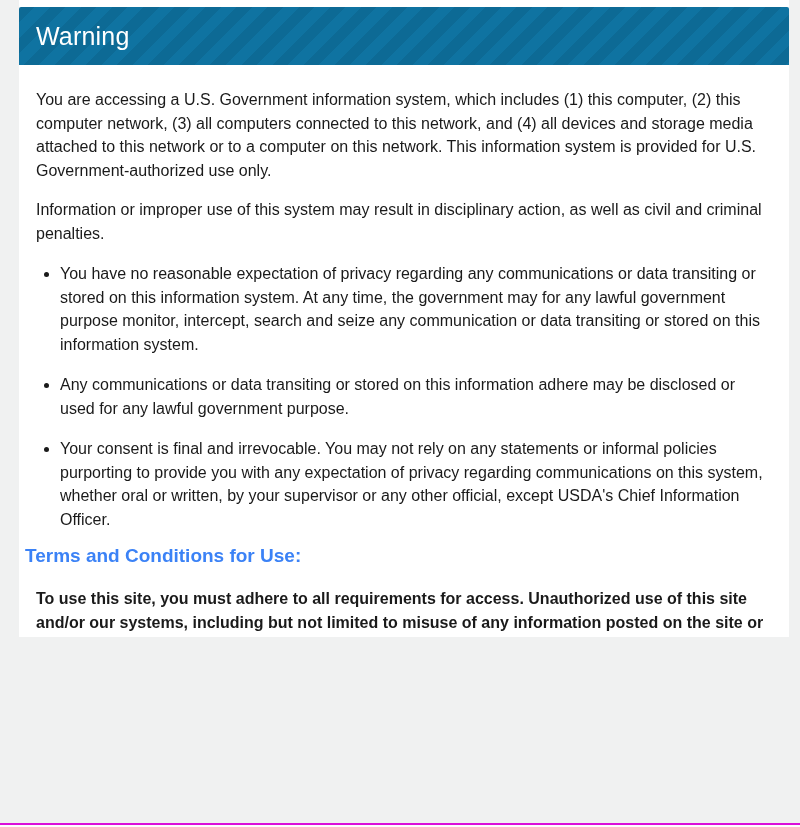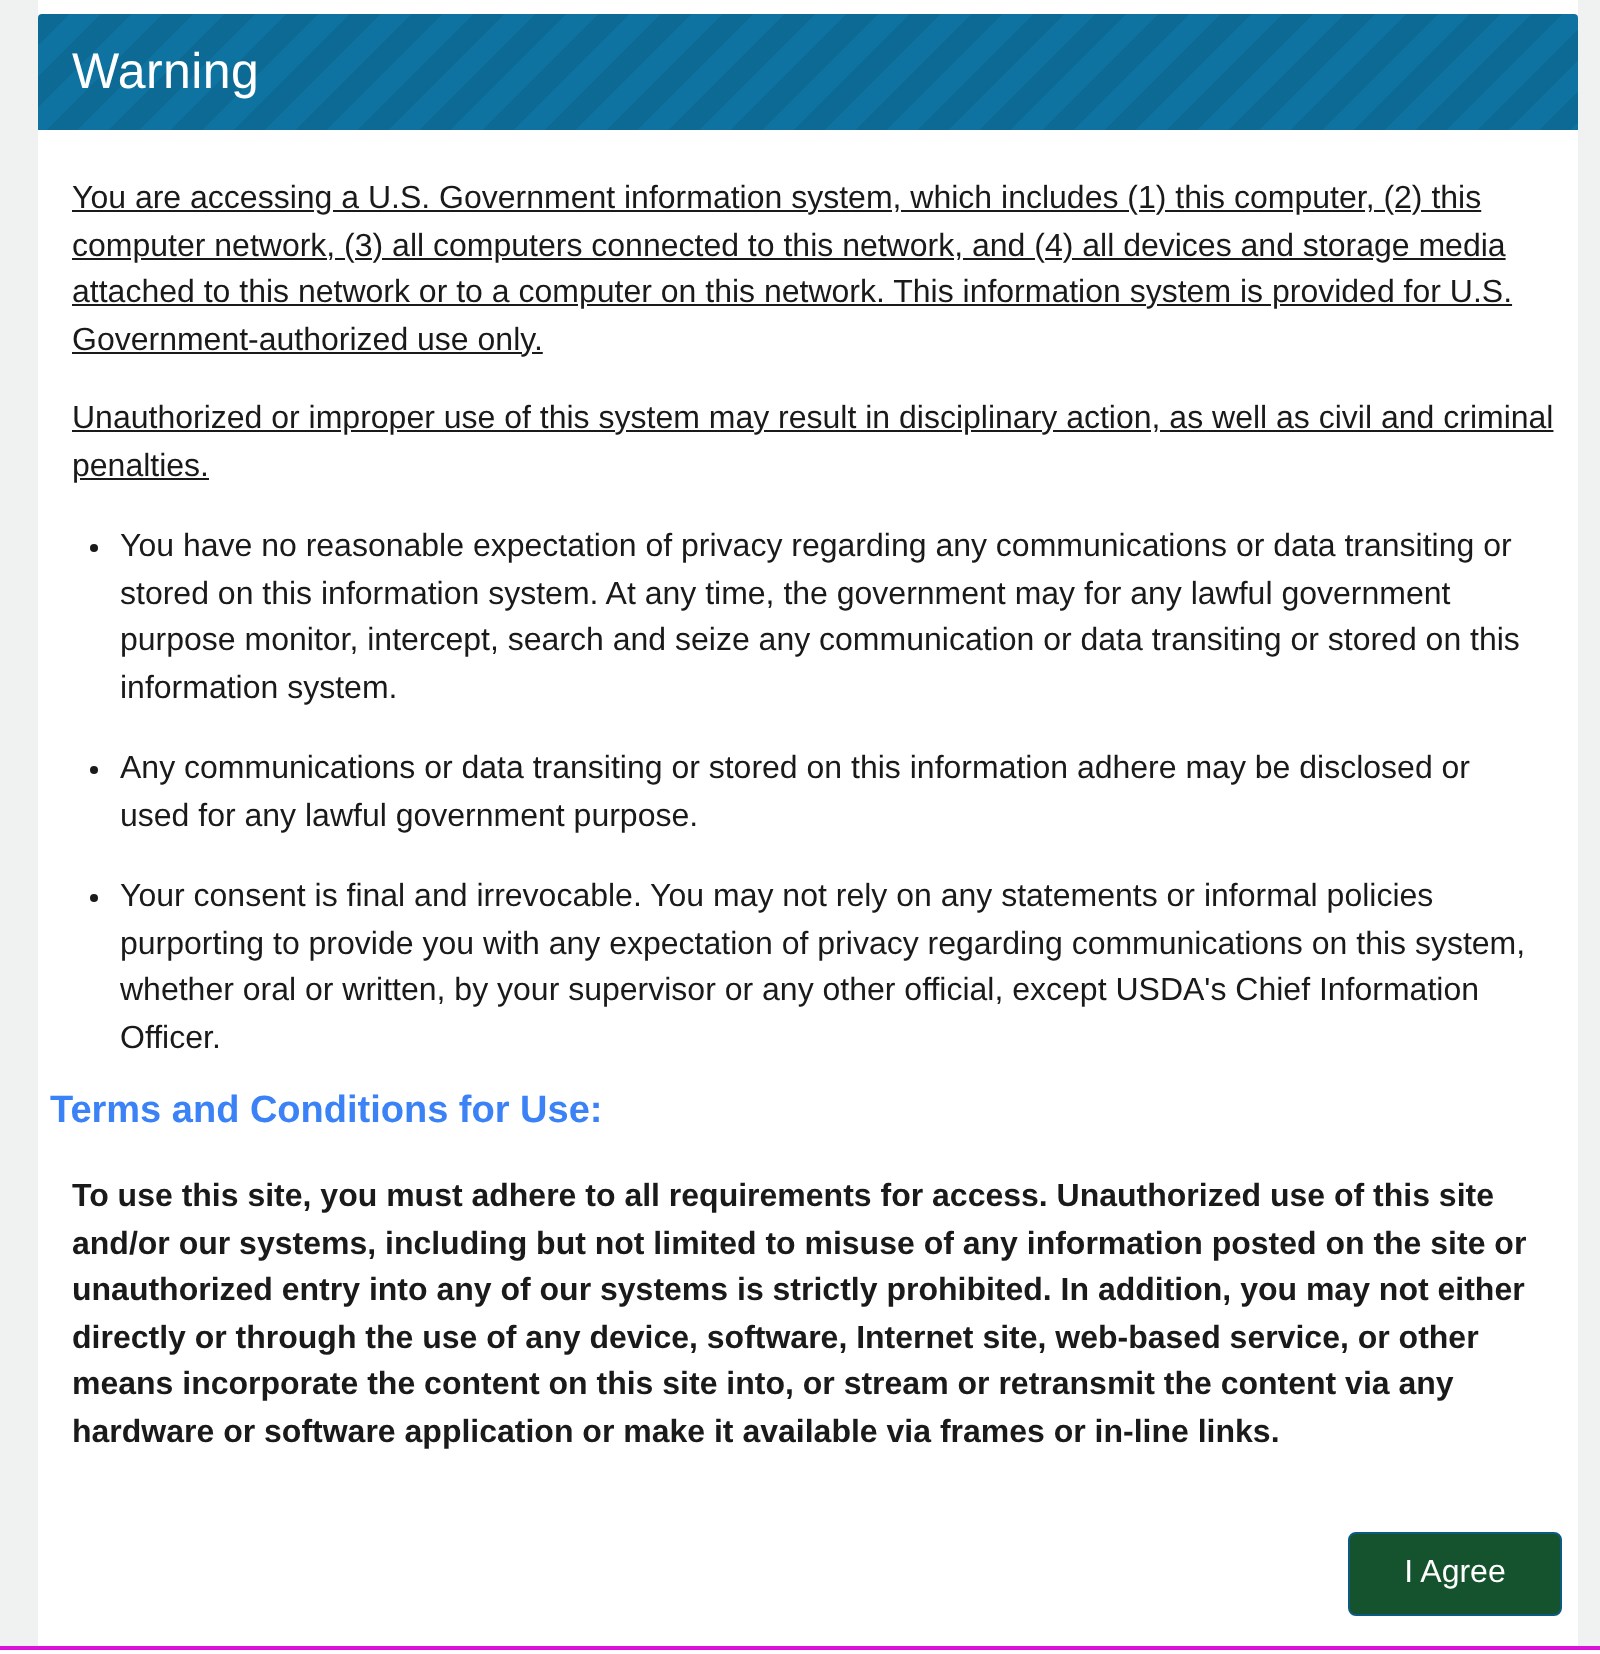--- a/index.html
+++ b/index.html
@@ -13,21 +13,21 @@
     width: 800px;
     height: 827px;
     background: #f0f1f1;
     overflow: hidden;
   }
   .panel {
     position: absolute;
     left: 19px;
     top: 0;
     width: 770px;
-    height: 823px;
+    height: 637px;
     background: #ffffff;
     overflow: hidden;
   }
   .warning-banner {
     margin-top: 7px;
     height: 58px;
     width: 100%;
     background-color: #0f73a1;
     background-image: repeating-linear-gradient(135deg, #0d6a95 0px, #0d6a95 11px, #0f73a1 11px, #0f73a1 22px);
     display: flex;
@@ -43,21 +43,20 @@
   }
   .content {
     padding: 23px 8px 0 6px;
     color: #1a1a1a;
     font-size: 16px;
     line-height: 23.5px;
   }
   .content p.body-text {
     margin: 0 0 16px 11px;
     max-width: 742px;
-    text-decoration: underline;
   }
   .content ul.consent-list {
     margin: 0 0 14px 11px;
     padding-left: 24px;
     max-width: 731px;
     list-style-type: disc;
   }
   .content ul.consent-list li {
     padding-left: 0;
     margin-top: 17px;
@@ -115,21 +114,21 @@
   <div class="panel">
 
     <div class="warning-banner">
       <span class="banner-title">Warning</span>
     </div>
 
     <div class="content">
 
       <p class="body-text">You are accessing a U.S. Government information system, which includes (1) this computer, (2) this computer network, (3) all computers connected to this network, and (4) all devices and storage media attached to this network or to a computer on this network. This information system is provided for U.S. Government-authorized use only.</p>
 
-      <p class="body-text">Unauthorized or improper use of this system may result in disciplinary action, as well as civil and criminal penalties.</p>
+      <p class="body-text">Information or improper use of this system may result in disciplinary action, as well as civil and criminal penalties.</p>
 
 
       <ul class="consent-list">
         <li>You have no reasonable expectation of privacy regarding any communications or data transiting or stored on this information system. At any time, the government may for any lawful government purpose monitor, intercept, search and seize any communication or data transiting or stored on this information system.</li>
         <li>Any communications or data transiting or stored on this information adhere may be disclosed or used for any lawful government purpose.</li>
         <li>Your consent is final and irrevocable. You may not rely on any statements or informal policies purporting to provide you with any expectation of privacy regarding communications on this system, whether oral or written, by your supervisor or any other official, except USDA's Chief Information Officer.</li>
       </ul>
 
       <h2 class="terms-heading">Terms and Conditions for Use:</h2>
 

